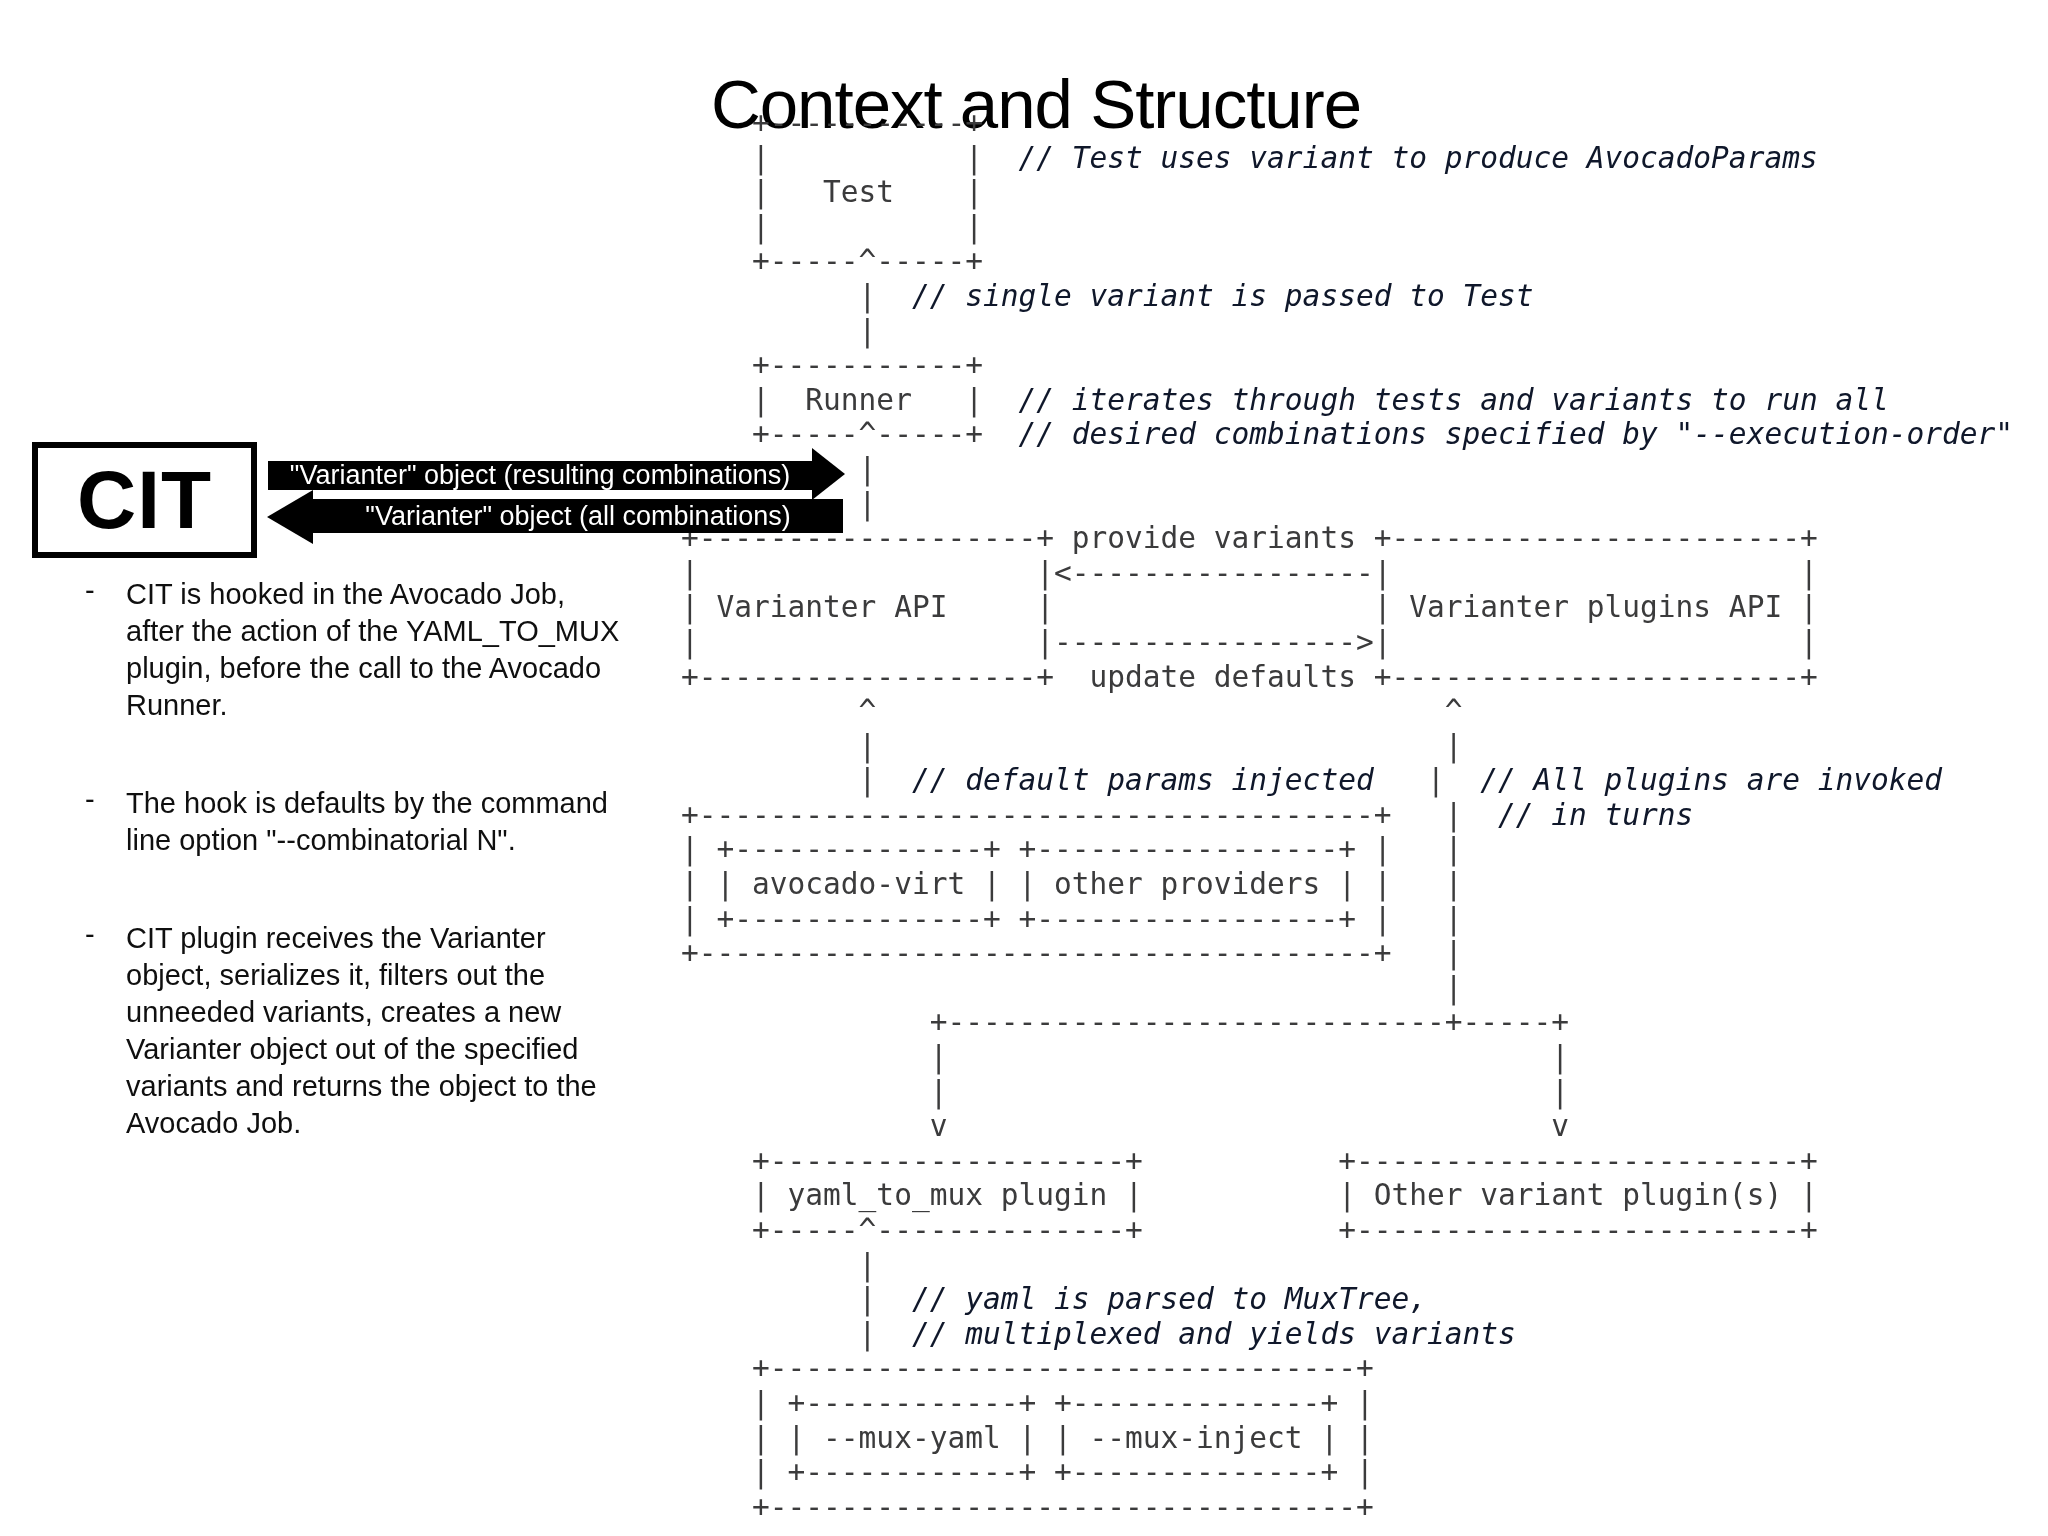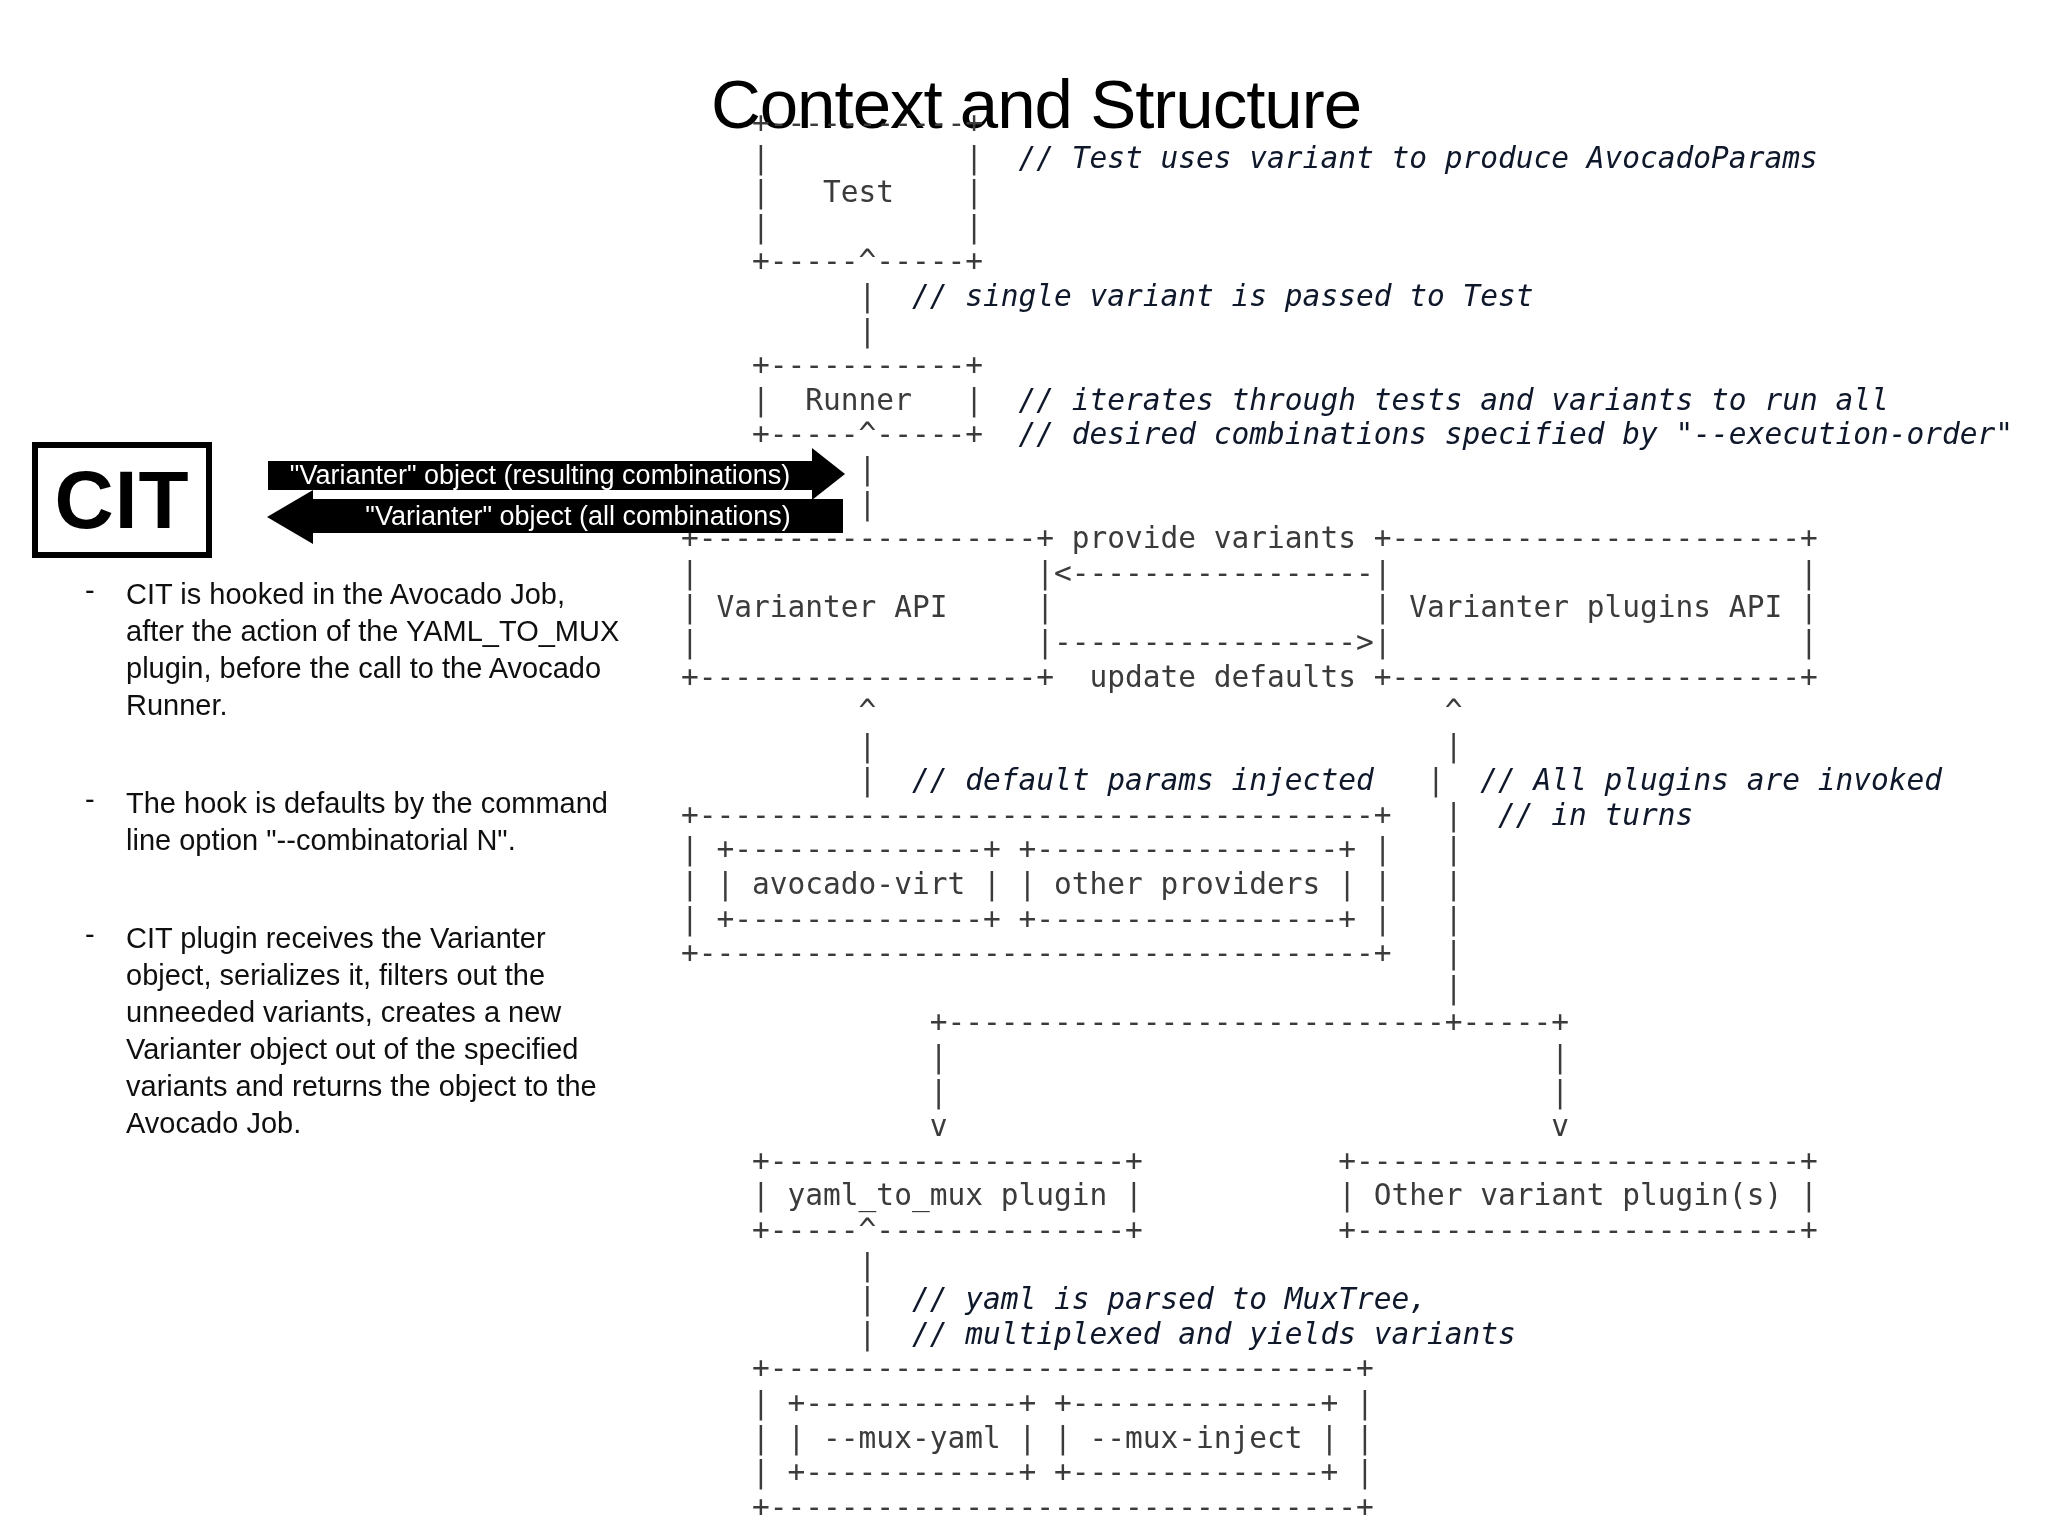--- a/index.html
+++ b/index.html
@@ -11,21 +11,21 @@
          font-size:69px;line-height:69px;color:#000;font-weight:400;letter-spacing:-1px;}
 
   
   .ascii{position:absolute;left:681px;top:106px;margin:0;
          font-family:"DejaVu Sans Mono",monospace;font-size:29.5px;line-height:34.6px;
          color:#3b3b3c;white-space:pre;}
   .ascii .row{height:34.6px;}
   .ascii .cmt{color:#0f172a;font-style:italic;}
 
   
-  .cit-box{position:absolute;left:32px;top:442px;width:180px;height:116px;
+  .cit-box{position:absolute;left:32px;top:442px;width:225px;height:116px;
            border:6px solid #000;background:#fff;box-sizing:border-box;
            display:flex;align-items:center;justify-content:center;}
   .cit-box span{font-size:82px;font-weight:700;color:#000;letter-spacing:1px;}
 
   
   .arrow-bar{position:absolute;background:#000;color:#fff;display:flex;
              align-items:center;justify-content:center;font-size:27px;white-space:nowrap;}
   .bar-right{left:268px;top:461px;width:544px;height:29px;}
   .bar-left{left:313px;top:499px;width:530px;height:34px;}
   .head{position:absolute;width:0;height:0;}

